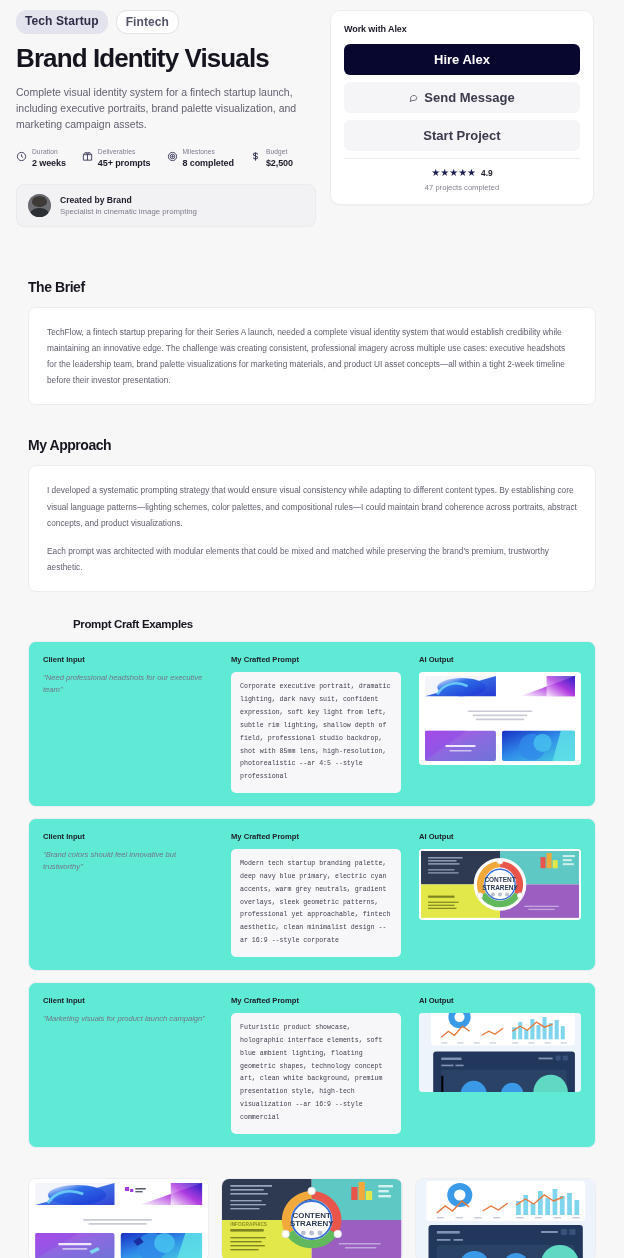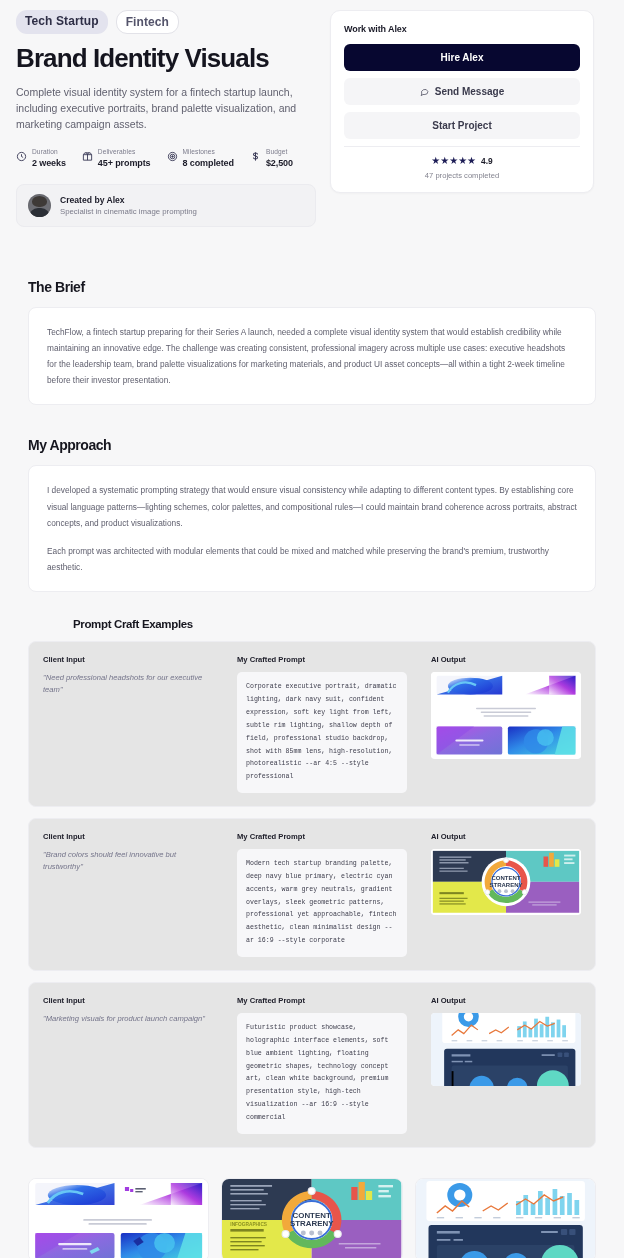--- a/index.html
+++ b/index.html
@@ -58,21 +58,21 @@
   .creator-role { font-size: 7.8px; color: #7b7b8a; }
 
   
   .side-card {
     width: 264px; background: #fff; border: 1px solid #ededf1;
     border-radius: 10px; padding: 13px 13px 12px 13px; height: fit-content;
     box-shadow: 0 1px 2px rgba(16,16,40,.03);
   }
   .side-title { font-size: 9px; font-weight: bold; color: #1b1b28; margin-bottom: 10px; letter-spacing: -.1px;}
   .btn {
-    width: 100%; border: none; border-radius: 6px; font-size: 10px;
+    width: 100%; border: none; border-radius: 6px; font-size: 13px;
     font-weight: bold; padding: 8px 6px; cursor: pointer; margin-bottom: 7px;
     font-family: "Liberation Sans", sans-serif; display: flex;
     align-items: center; justify-content: center; gap: 6px;
   }
   .btn-primary { background: #070730; color: #fff; }
   .btn-ghost { background: #f5f5f7; color: #3a3a4c; font-weight: bold; }
   .divider { height: 1px; background: #ededf1; margin: 7px 0 9px; }
   .rating-row { display: flex; align-items: center; justify-content: center; gap: 5px; }
   .stars { display: flex; gap: 1.5px; color: #1c1c55; font-size: 10px; line-height: 1; }
   .rating-num { font-size: 8.4px; font-weight: bold; color: #1b1b28; }
@@ -84,22 +84,22 @@
   .panel {
     background: #fff; border: 1px solid #ededf1; border-radius: 8px;
     padding: 16px 18px; margin-top: 12px;
   }
   .panel p { font-size: 8.3px; color: #5e5e6d; line-height: 1.95; }
   .panel p + p { margin-top: 12px; }
 
   
   .pc-head { font-size: 11.5px; font-weight: bold; color: #16161f; letter-spacing: -.35px; padding-left: 45px; }
   .pcard {
-    background: #e5e5e5; border: 1px solid #ededf1; border-radius: 8px;
-    padding: 13px 14px; margin-top: 11px; display: flex; gap: 24px;
+    background: #5eead4; border: 1px solid #ededf1; border-radius: 8px;
+    padding: 13px 14px; margin-top: 11px; display: flex; gap: 18px;
   }
   .col-a { width: 170px; flex: none; }
   .col-b { width: 170px; flex: none; }
   .col-c { flex: 1; }
   .col-label { font-size: 7.6px; font-weight: bold; color: #20202c; margin-bottom: 8px; }
   .client-quote { font-size: 7.6px; color: #74748a; font-style: italic; line-height: 1.6; }
   .prompt-box {
     background: #f7f7f9; border-radius: 5px; padding: 9px 9px;
   }
   .prompt-box pre {
@@ -183,21 +183,21 @@
         <span>
           <div class="stat-label">Budget</div>
           <div class="stat-value">$2,500</div>
         </span>
       </div>
     </div>
 
     <div class="creator">
       <div class="avatar"></div>
       <div>
-        <div class="creator-name">Created by Alex</div>
+        <div class="creator-name">Created by Brand</div>
         <div class="creator-role">Specialist in cinematic image prompting</div>
       </div>
     </div>
   </div>
 
   <div class="side-card">
     <div class="side-title">Work with Alex</div>
     <button class="btn btn-primary">
       <span>Hire Alex</span>
     </button>

